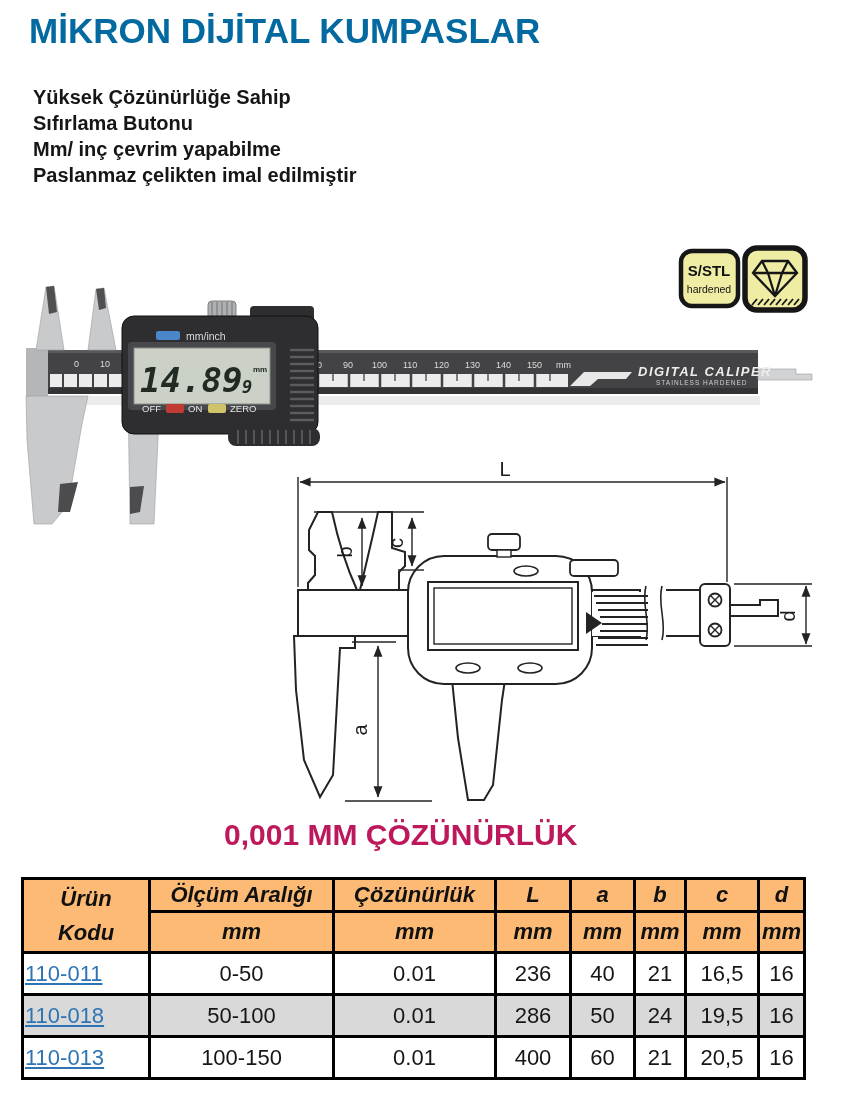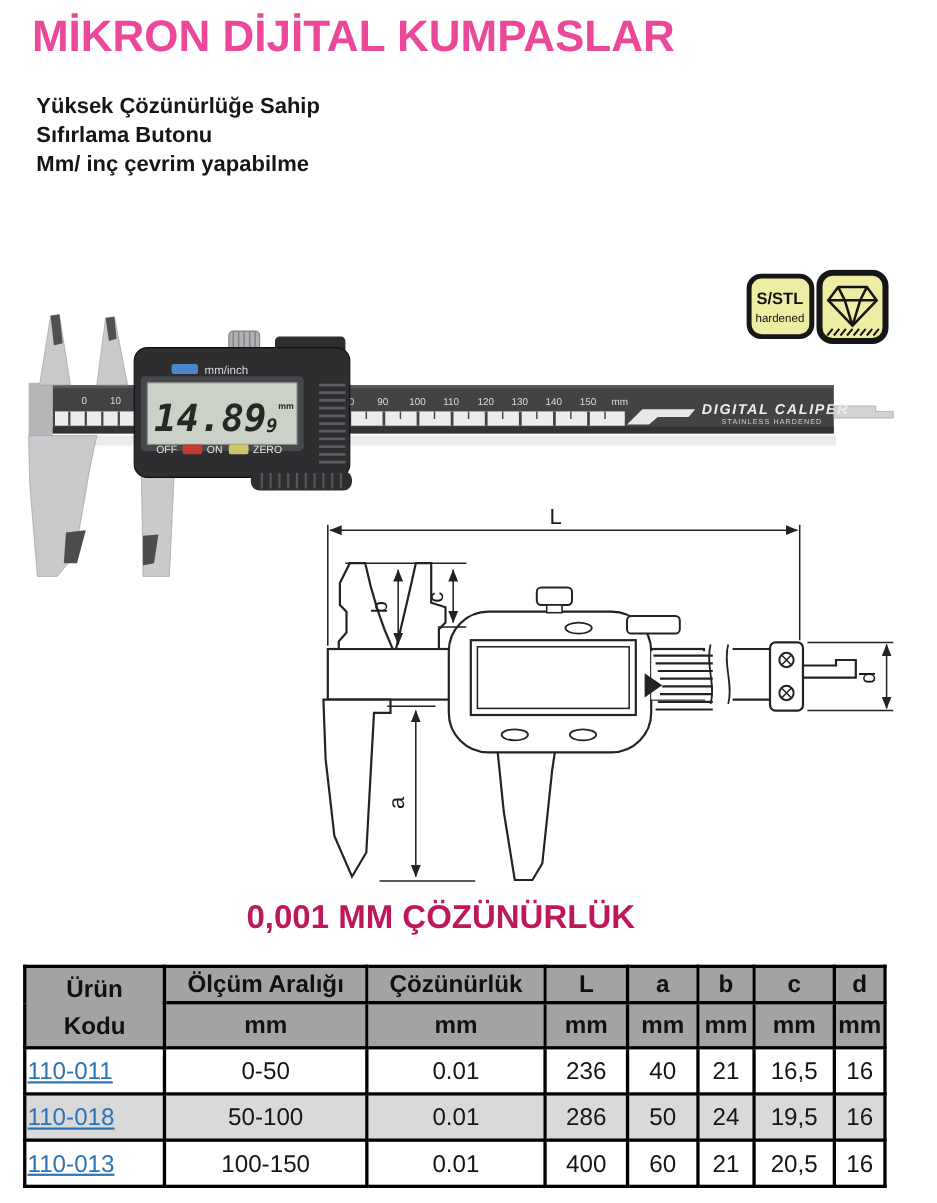--- a/index.html
+++ b/index.html
@@ -1,41 +1,42 @@
 <!DOCTYPE html>
 <html><head>
 <meta charset="utf-8">
 <style>
   html,body{margin:0;padding:0;background:#fff;}
   body{width:852px;height:1094px;position:relative;overflow:hidden;
        font-family:"Liberation Sans", sans-serif;color:#111;}
-  .title{position:absolute;left:29px;top:11px;font-size:40px;font-weight:bold;color:#ec4899;letter-spacing:0;}
+  .title{position:absolute;left:29px;top:11px;font-size:35px;font-weight:bold;color:#0369a1;letter-spacing:0;}
   .features{position:absolute;left:33px;top:84px;font-size:20px;font-weight:bold;line-height:26px;color:#161616;}
   .illustration{position:absolute;left:0;top:245px;}
   .resolution{position:absolute;left:224px;top:818px;font-size:30px;font-weight:bold;color:#be185d;}
   table.spec{position:absolute;left:21px;top:877px;border-collapse:collapse;table-layout:fixed;}
   table.spec th,table.spec td{border:3px solid #000;padding:0;font-size:22px;overflow:hidden;}
-  table.spec th{background:#a3a3a3;font-weight:bold;text-align:center;}
+  table.spec th{background:#fdba74;font-weight:bold;text-align:center;font-style:italic;}
   th.c0{text-align:left;padding-left:6px;white-space:pre-line;line-height:34px;vertical-align:middle;}
   tr.hrow1 th{height:30px;}
   tr.hrow2 th{height:38px;}
   tr.drow td{height:39px;text-align:center;font-weight:normal;color:#161616;background:#fff;}
   tr.drow td.code{text-align:left;padding-left:1px;}
   tr.drow.alt td{background:#d9d9d9;}
   a.plink{color:#2e74b5;text-decoration:underline;cursor:pointer;}
 </style>
 </head>
 <body>
 
 <div class="title">MİKRON DİJİTAL KUMPASLAR</div>
 
 <div class="features">
   <div>Yüksek Çözünürlüğe Sahip</div>
   <div>Sıfırlama Butonu</div>
   <div>Mm/ inç çevrim yapabilme</div>
+  <div>Paslanmaz çelikten imal edilmiştir</div>
 </div>
 
 <svg class="illustration" width="852" height="565" viewBox="0 245 852 810" preserveAspectRatio="xMidYMin slice">
   <defs>
     <marker id="arr" viewBox="0 0 10 10" refX="9.5" refY="5" markerWidth="8" markerHeight="8" orient="auto-start-reverse">
       <path d="M0,1 L10,5 L0,9 Z" fill="#232323"></path>
     </marker>
   </defs>
 
   <g>

